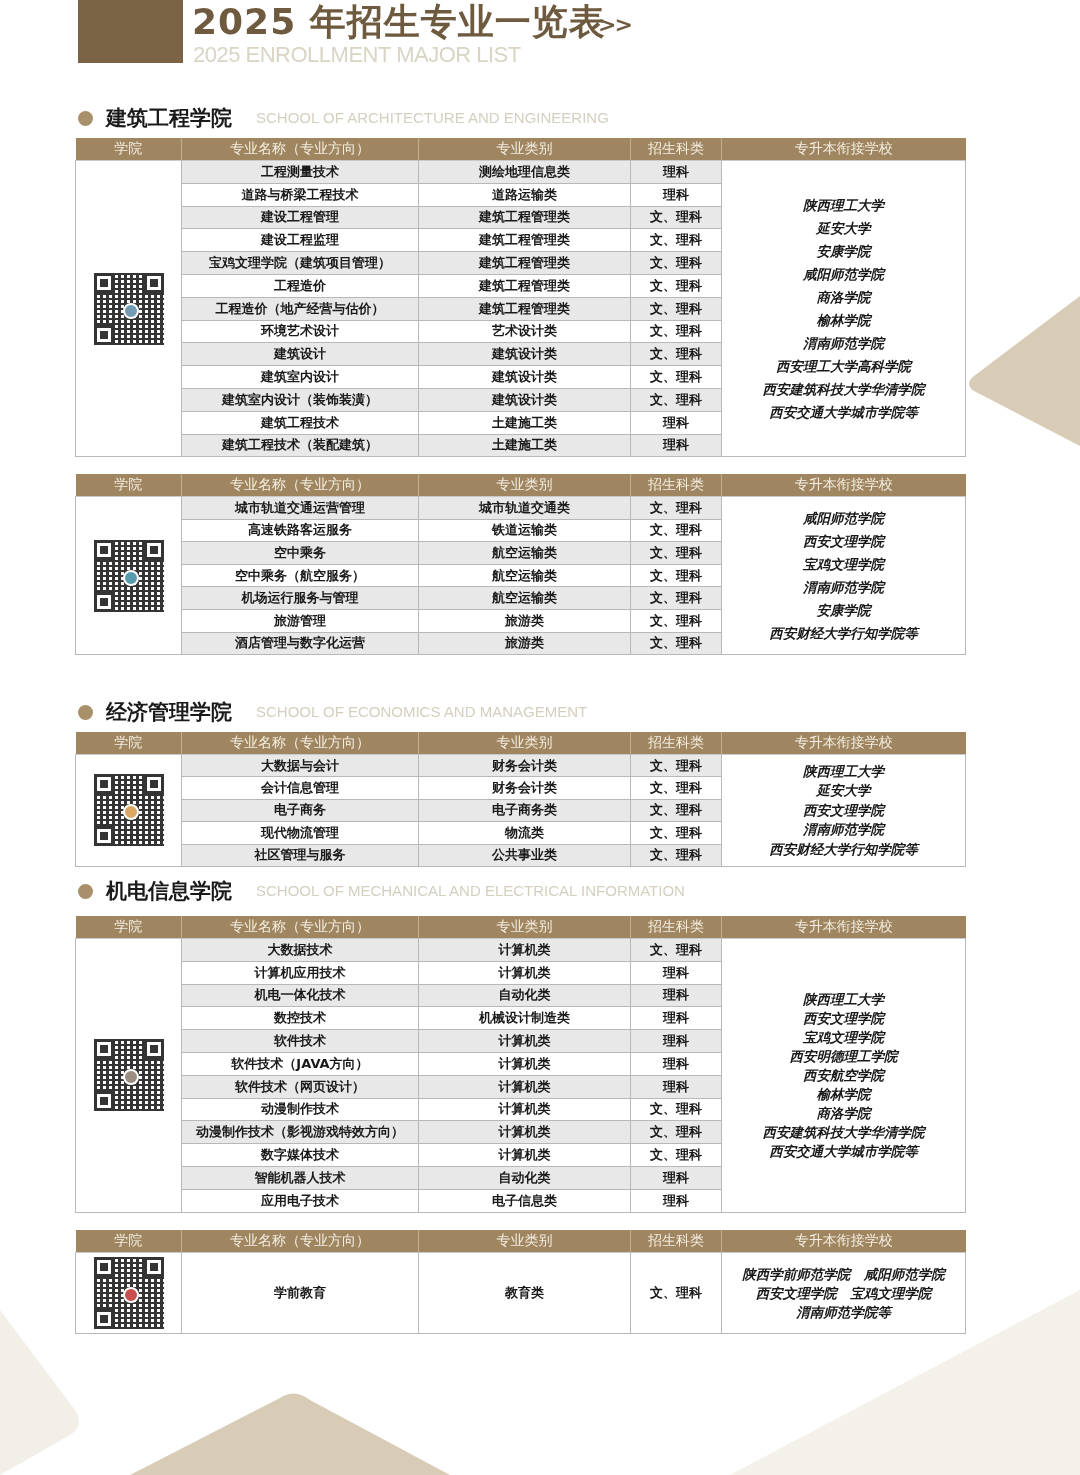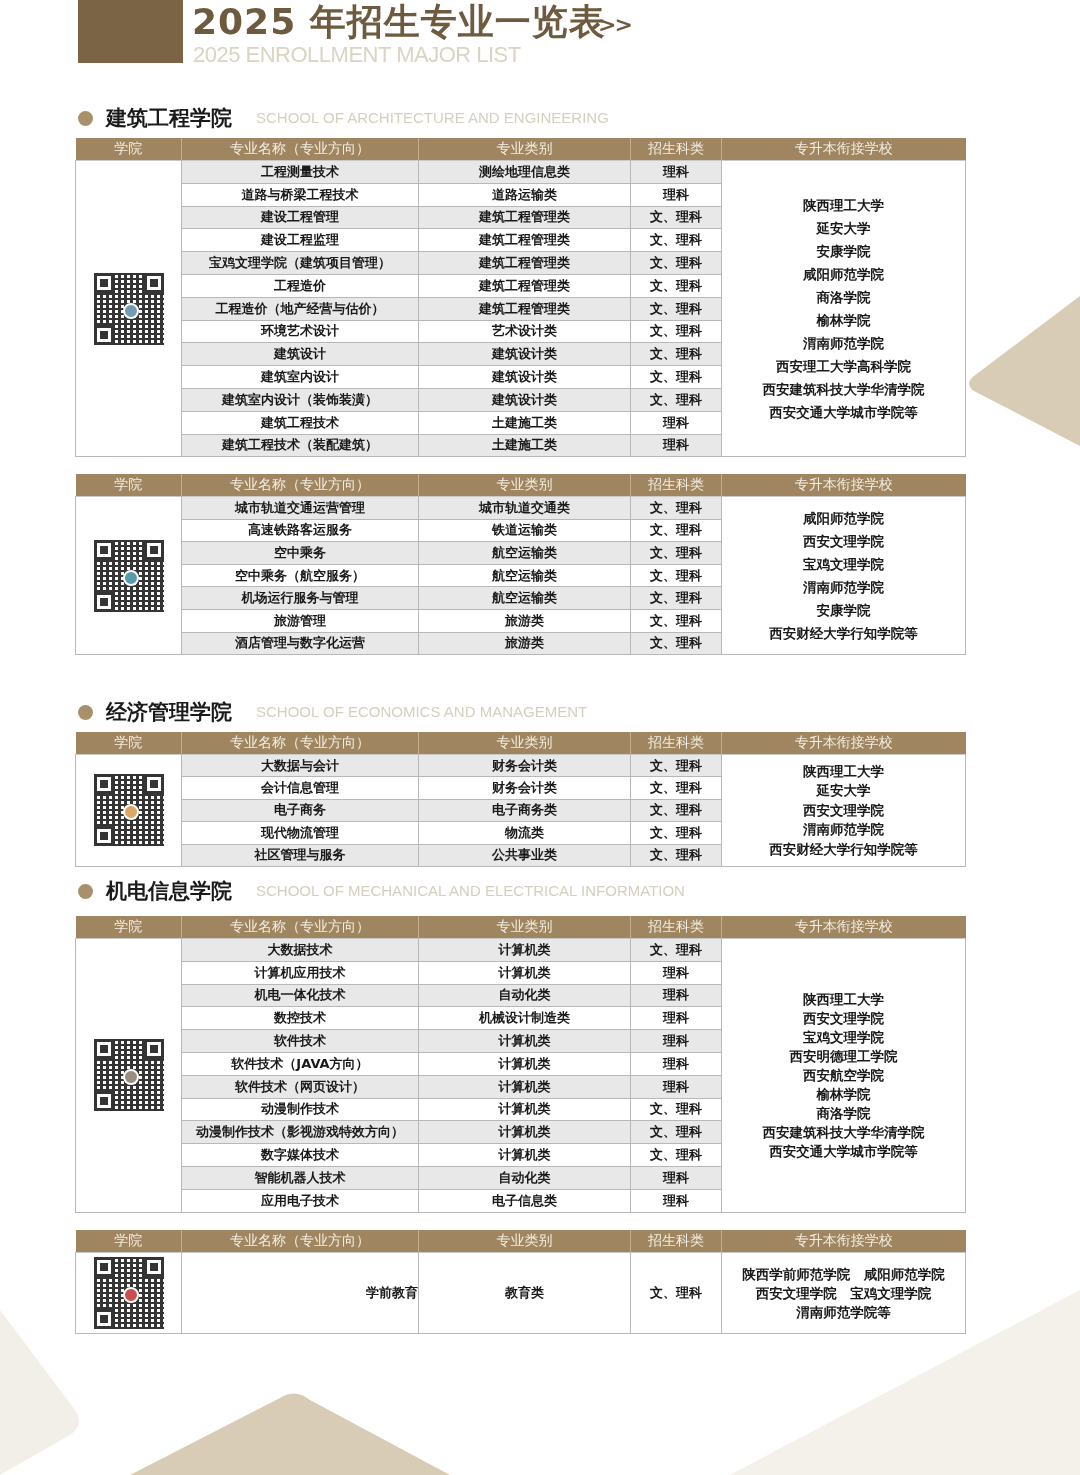--- a/index.html
+++ b/index.html
@@ -13,21 +13,21 @@
   .sec-head{height:30px;position:relative;}
   .sec-dot{position:absolute;left:3px;top:8px;width:15px;height:15px;border-radius:50%;background:#a8916a;}
   .sec-cn{position:absolute;left:31px;top:1px;font-size:21px;font-weight:bold;color:#1a1a1a;white-space:nowrap;}
   .sec-en{position:absolute;left:181px;top:6px;font-size:15px;color:#d4cfbf;font-family:"Liberation Sans",sans-serif;white-space:nowrap;}
   table{border-collapse:collapse;width:890px;table-layout:fixed;background:#fff;}
   th{background:#a08660;color:#f3ede2;font-weight:normal;font-size:14px;height:22px;padding:0;border-left:1px solid #c4b08e;text-align:center;}
   th:first-child{border-left:none;}
   td{font-size:13px;font-weight:bold;text-align:center;padding:0;height:21px;border:1px solid #b8b8b8;border-top:1px solid #c9c9c9;white-space:nowrap;overflow:hidden;}
   tr.alt td.m{background:#e8e8e8;}
   td.qr{background:#fff;vertical-align:middle;}
-  td.schools{background:#fff;font-weight:bold;font-size:13.5px;line-height:23px;vertical-align:middle;white-space:normal;}
+  td.schools{background:#fff;font-weight:bold;font-size:13.5px;line-height:23px;vertical-align:middle;white-space:normal;font-style:italic;}
   .qr-box{width:70px;height:72px;margin:0 auto;position:relative;
     background:
       repeating-linear-gradient(90deg,#111 0 3px,transparent 3px 6px),
       repeating-linear-gradient(0deg,#111 0 2px,transparent 2px 5px);
     background-color:#fff;opacity:0.85;}
   .qr-box::before,.qr-box::after{content:"";position:absolute;width:14px;height:14px;border:3px solid #111;background:#fff;box-shadow:inset 0 0 0 3px #fff,inset 0 0 0 7px #111;}
   .qr-box::before{left:0;top:0;}
   .qr-box::after{right:0;top:0;}
   .qr-corner{position:absolute;left:0;bottom:0;width:14px;height:14px;border:3px solid #111;background:#fff;box-shadow:inset 0 0 0 3px #fff,inset 0 0 0 7px #111;}
   .qr-center{position:absolute;left:29px;top:30px;width:12px;height:12px;border-radius:50%;background:#5a8ba8;border:2px solid #fff;}
@@ -429,21 +429,21 @@
           </tr>
         </thead>
         <tbody>
           <tr class="alt">
             <td class="qr" rowspan="1">
               <div class="qr-box">
                 <span class="qr-corner"></span>
                 <span class="qr-center" style="background: rgb(192, 48, 48);"></span>
               </div>
             </td>
-            <td class="m" style="height: 80px; background: rgb(255, 255, 255); font-weight: bold; text-align: right;">学前教育</td>
+            <td class="m" style="height: 80px; background: rgb(255, 255, 255); font-weight: bold;">学前教育</td>
             <td class="m" style="height: 80px; background: rgb(255, 255, 255); font-weight: bold;">教育类</td>
             <td class="m" style="height: 80px; background: rgb(255, 255, 255); font-weight: bold;">文、理科</td>
             <td class="schools" rowspan="1" style="line-height: 19px;">
               <span class="school-line">陕西学前师范学院　咸阳师范学院</span>
               <span class="school-line">西安文理学院　宝鸡文理学院</span>
               <span class="school-line">渭南师范学院等</span>
             </td>
           </tr>
         </tbody>
       </table>

